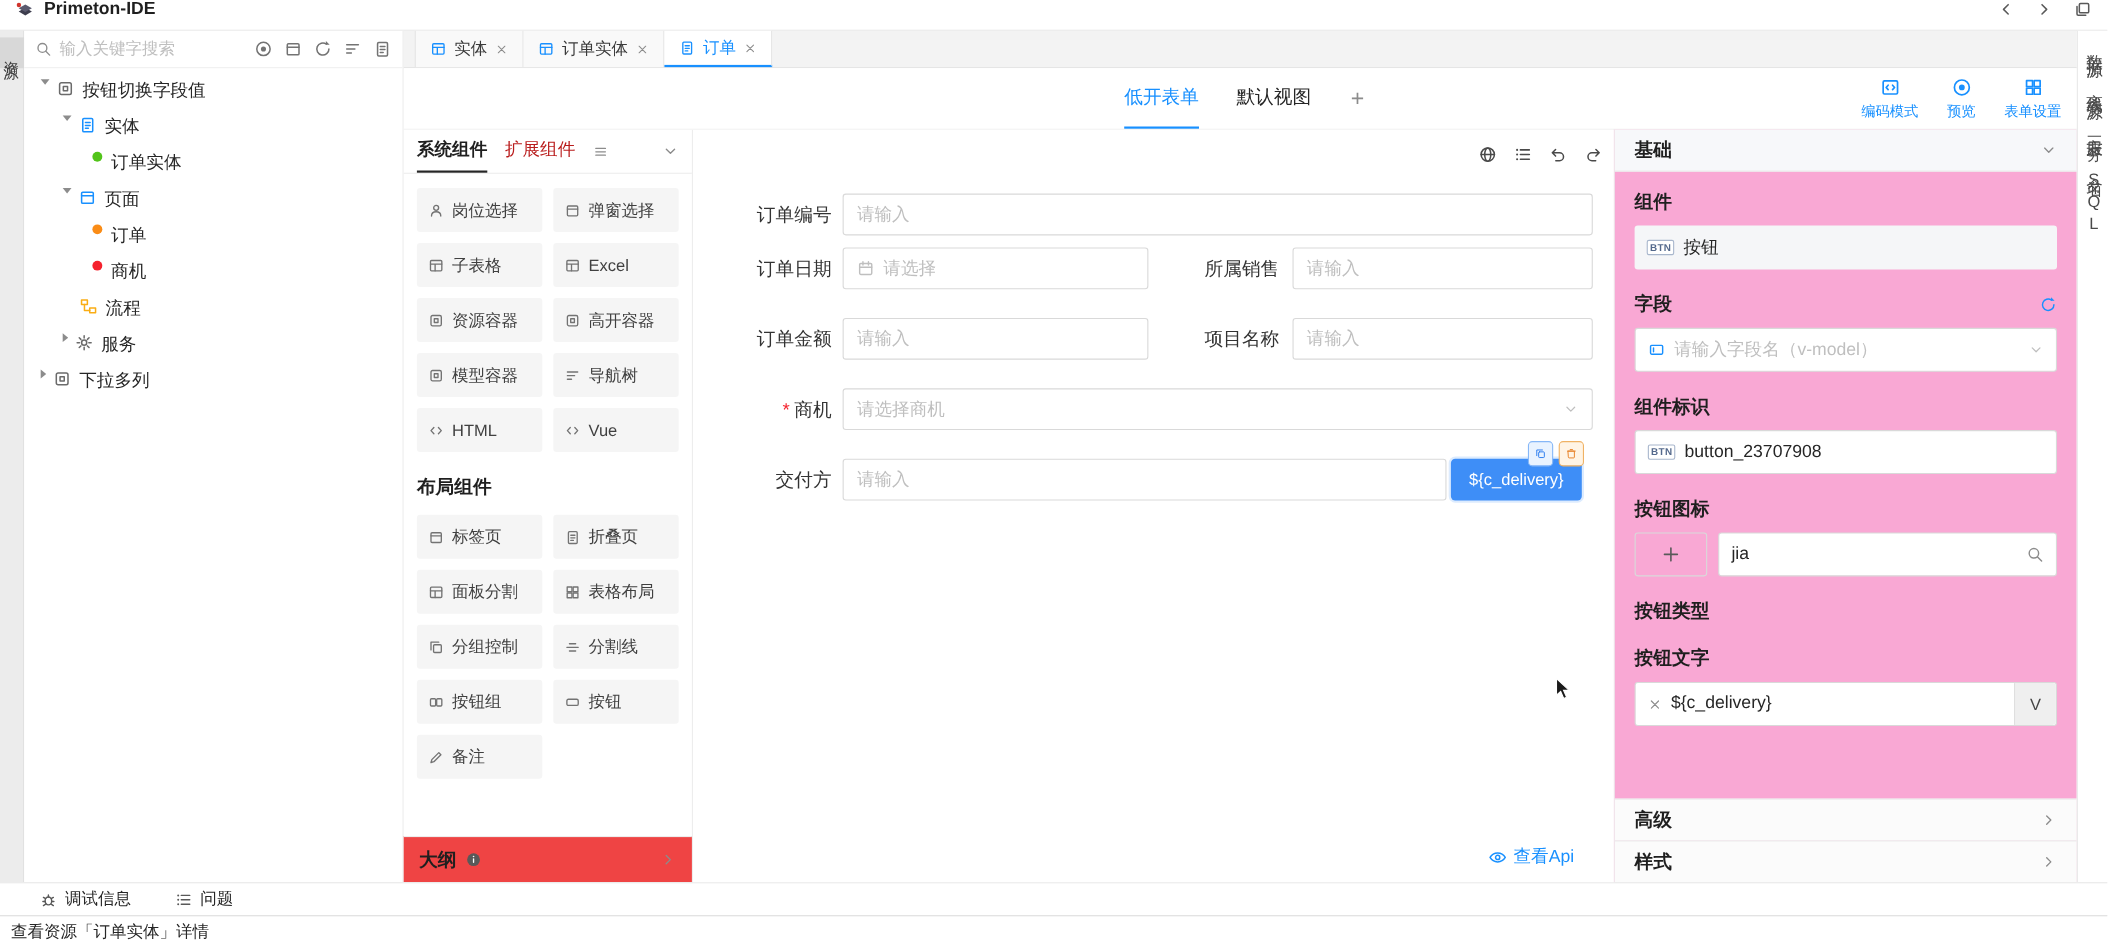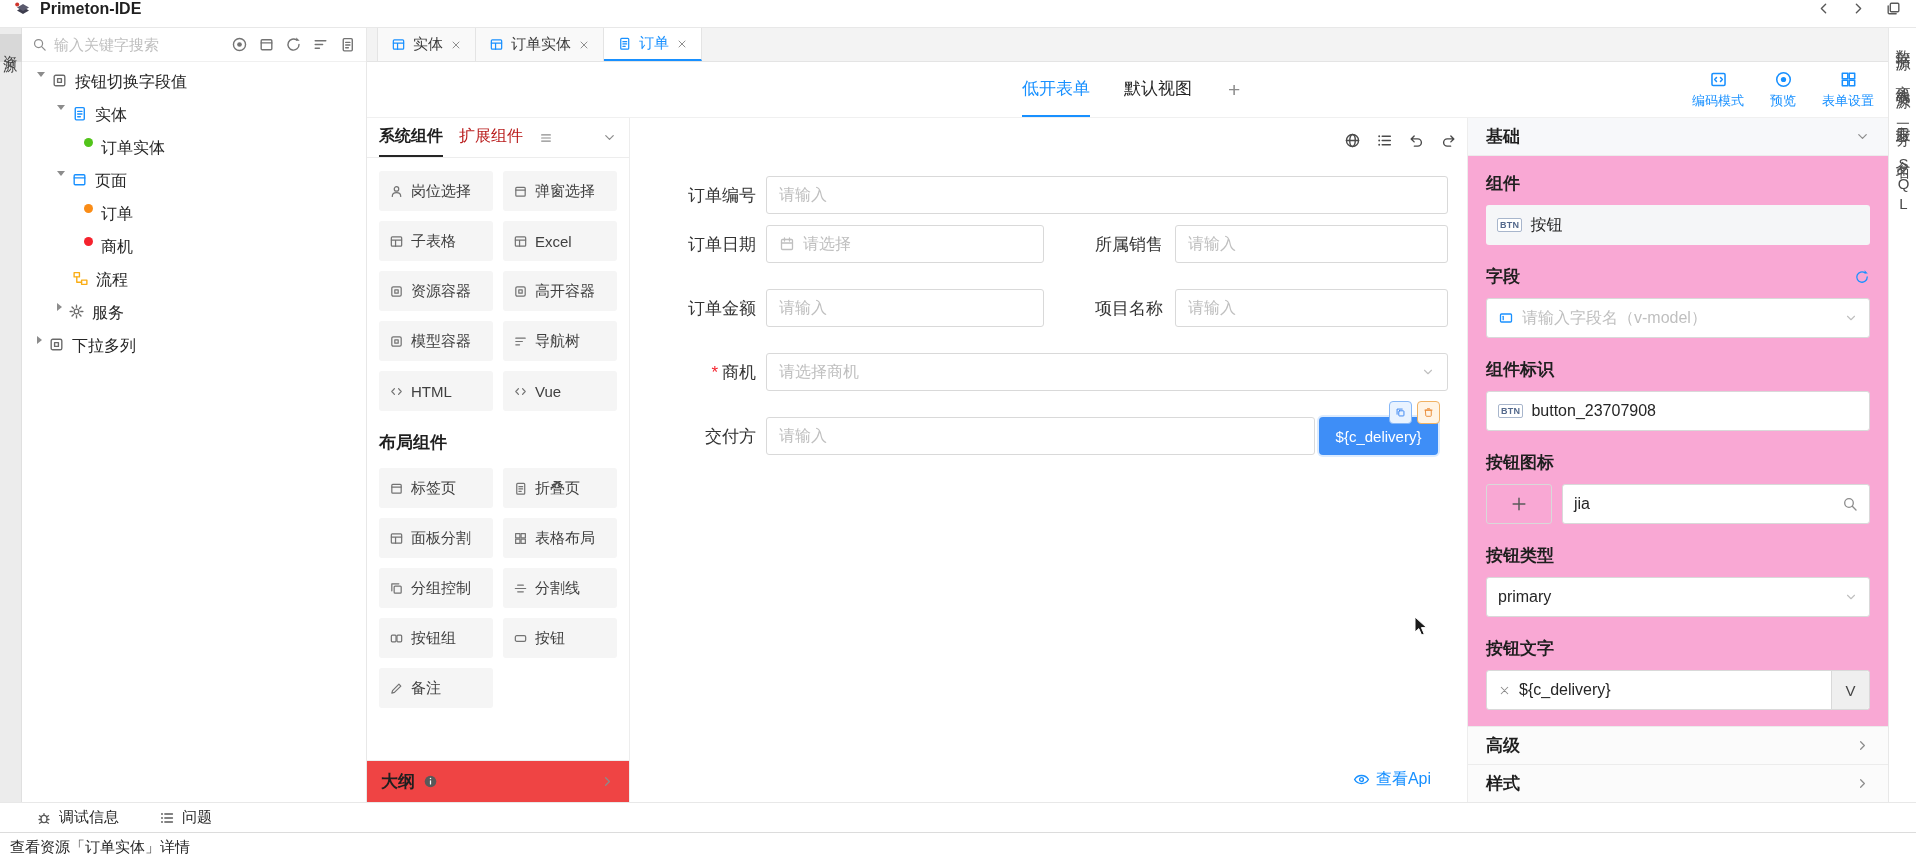--- a/index.html
+++ b/index.html
@@ -858,28 +858,20 @@
                 <span class="val">jia</span>
                 <span class="vb-suffix">
                     <svg class="ic">
                       <use href="#i-search"></use>
                     </svg>
                   </span>
               </div>
             </div>
 
             <div class="prop-label">按钮类型</div>
-            <div class="value-box bordered">
-              <span class="val">primary</span>
-              <span class="vb-chev">
-                  <svg class="ic">
-                    <use href="#i-chev-down"></use>
-                  </svg>
-                </span>
-            </div>
 
             <div class="prop-label">按钮文字</div>
             <div class="value-box bordered">
               <span class="clear-ic">
                   <svg class="ic">
                     <use href="#i-close"></use>
                   </svg>
                 </span>
               <span class="val">${c_delivery}</span>
               <span class="v-badge">V</span>

